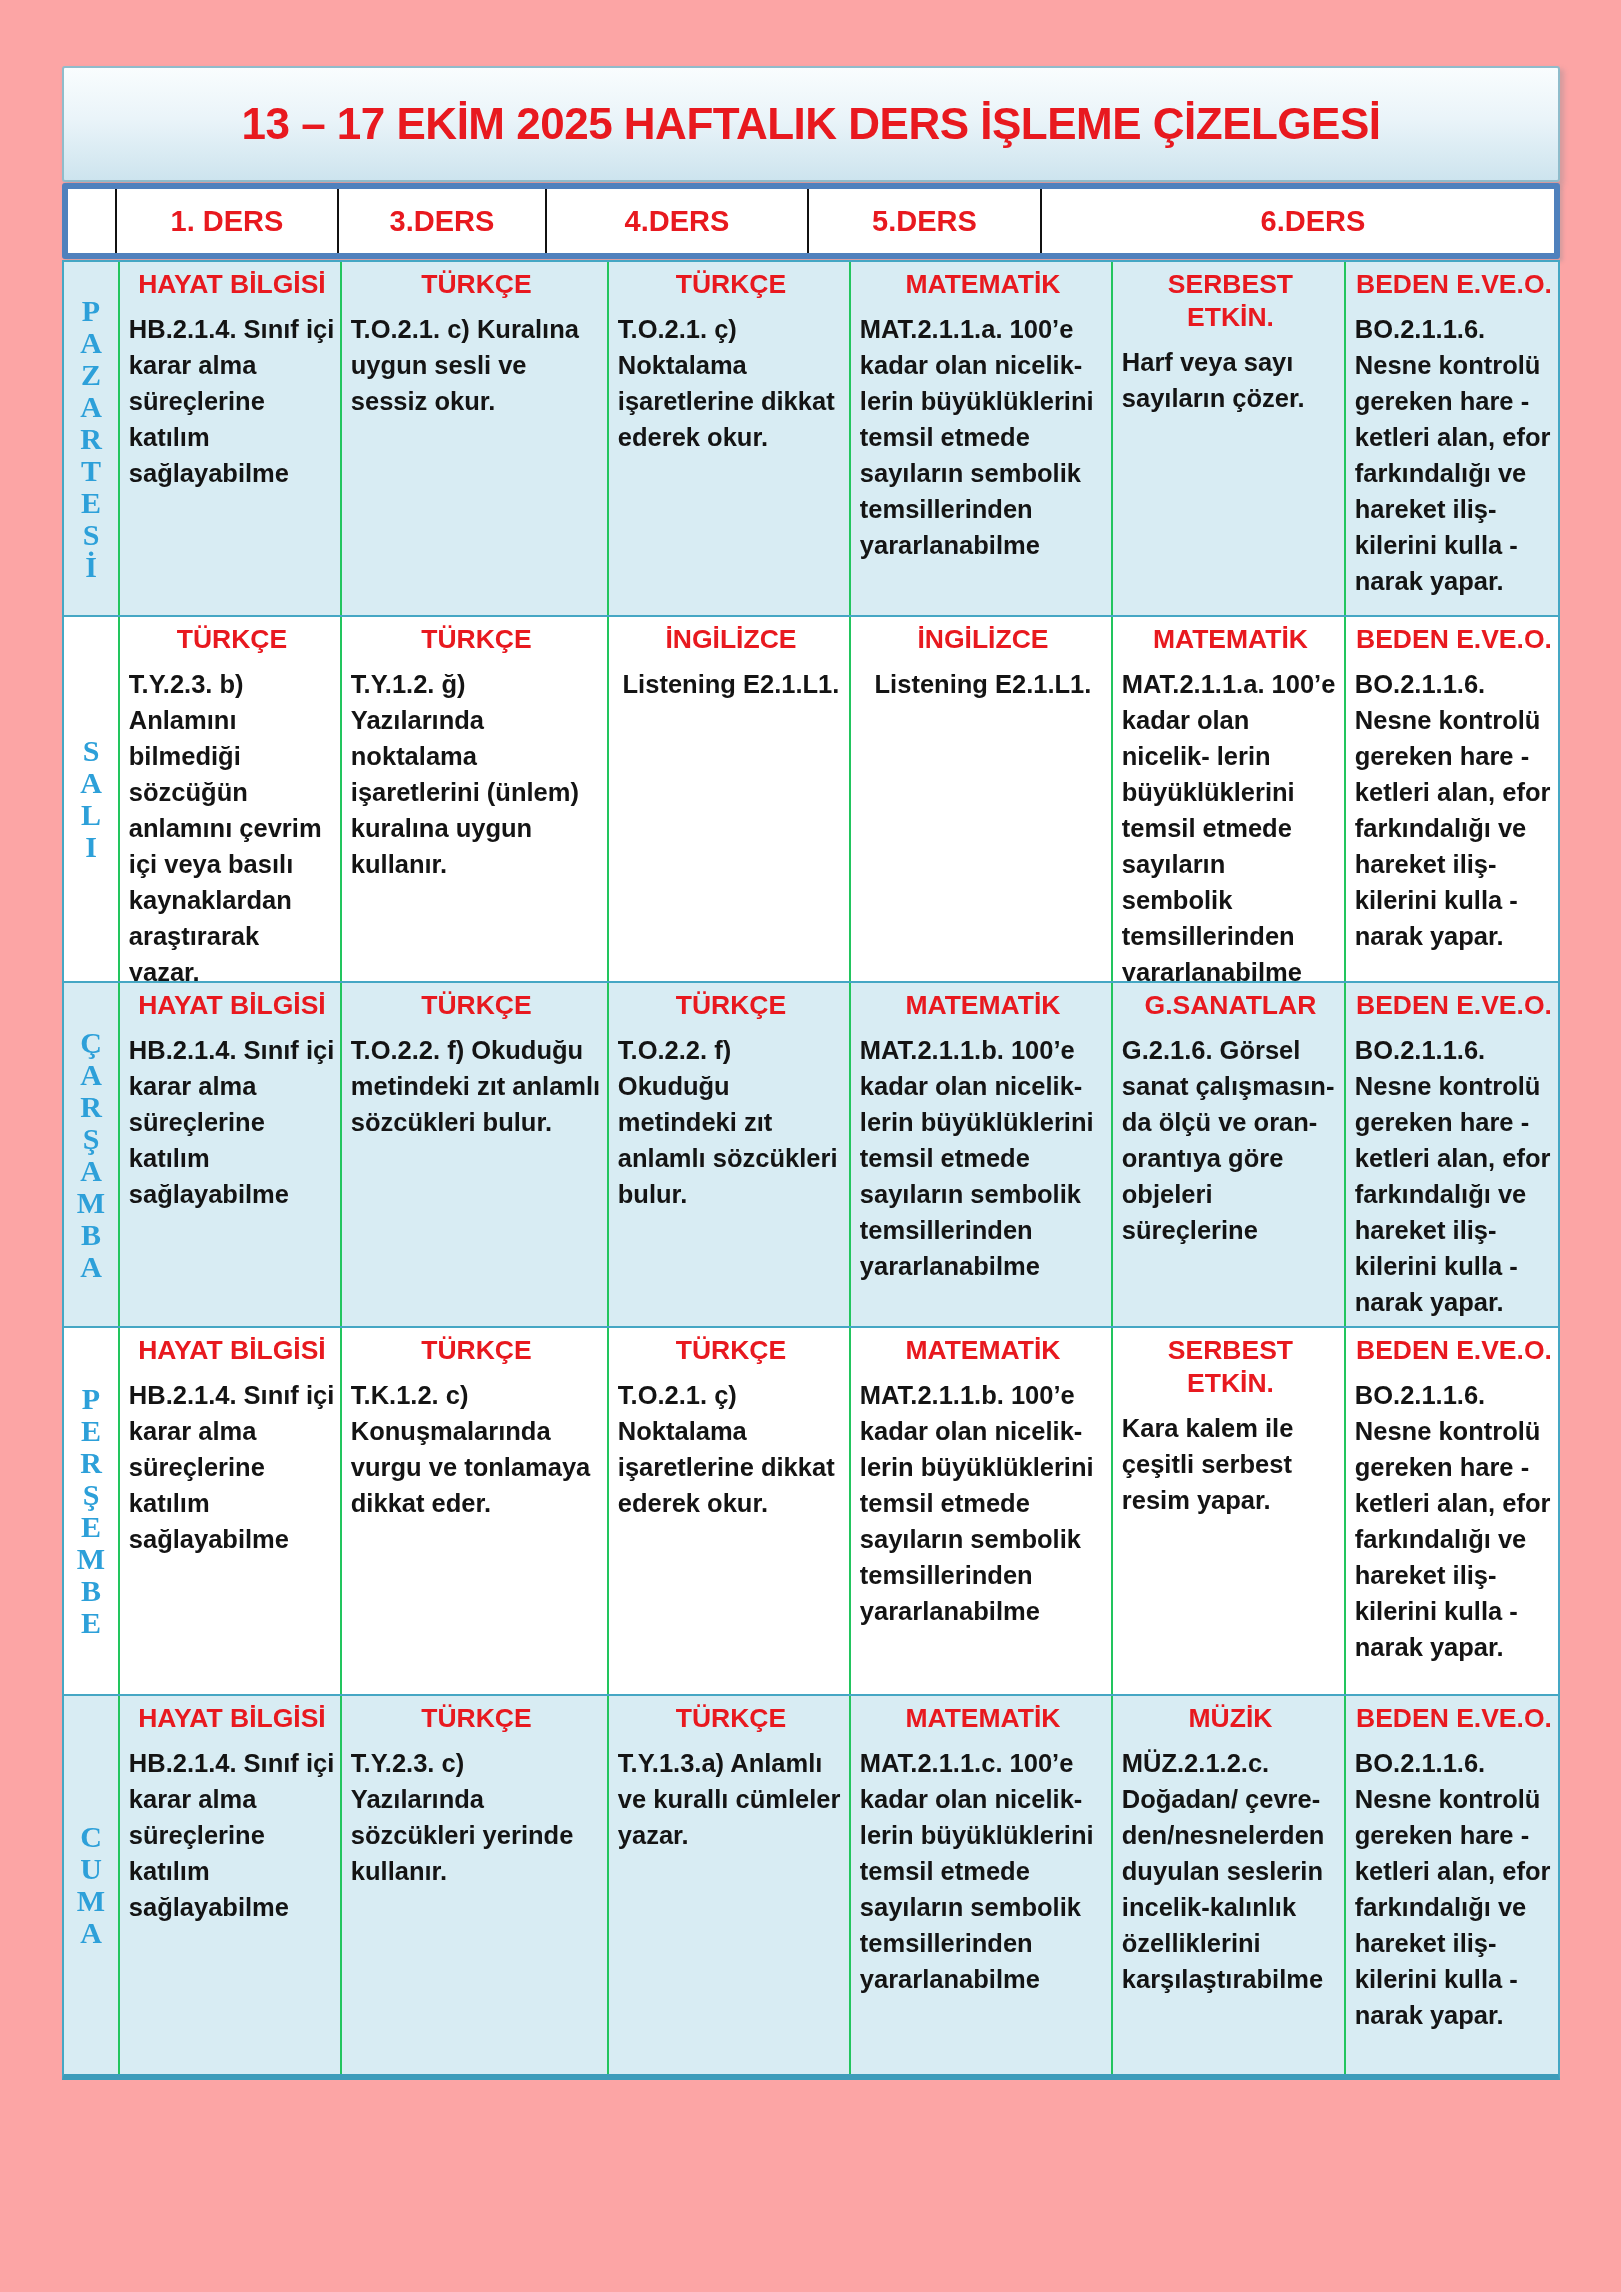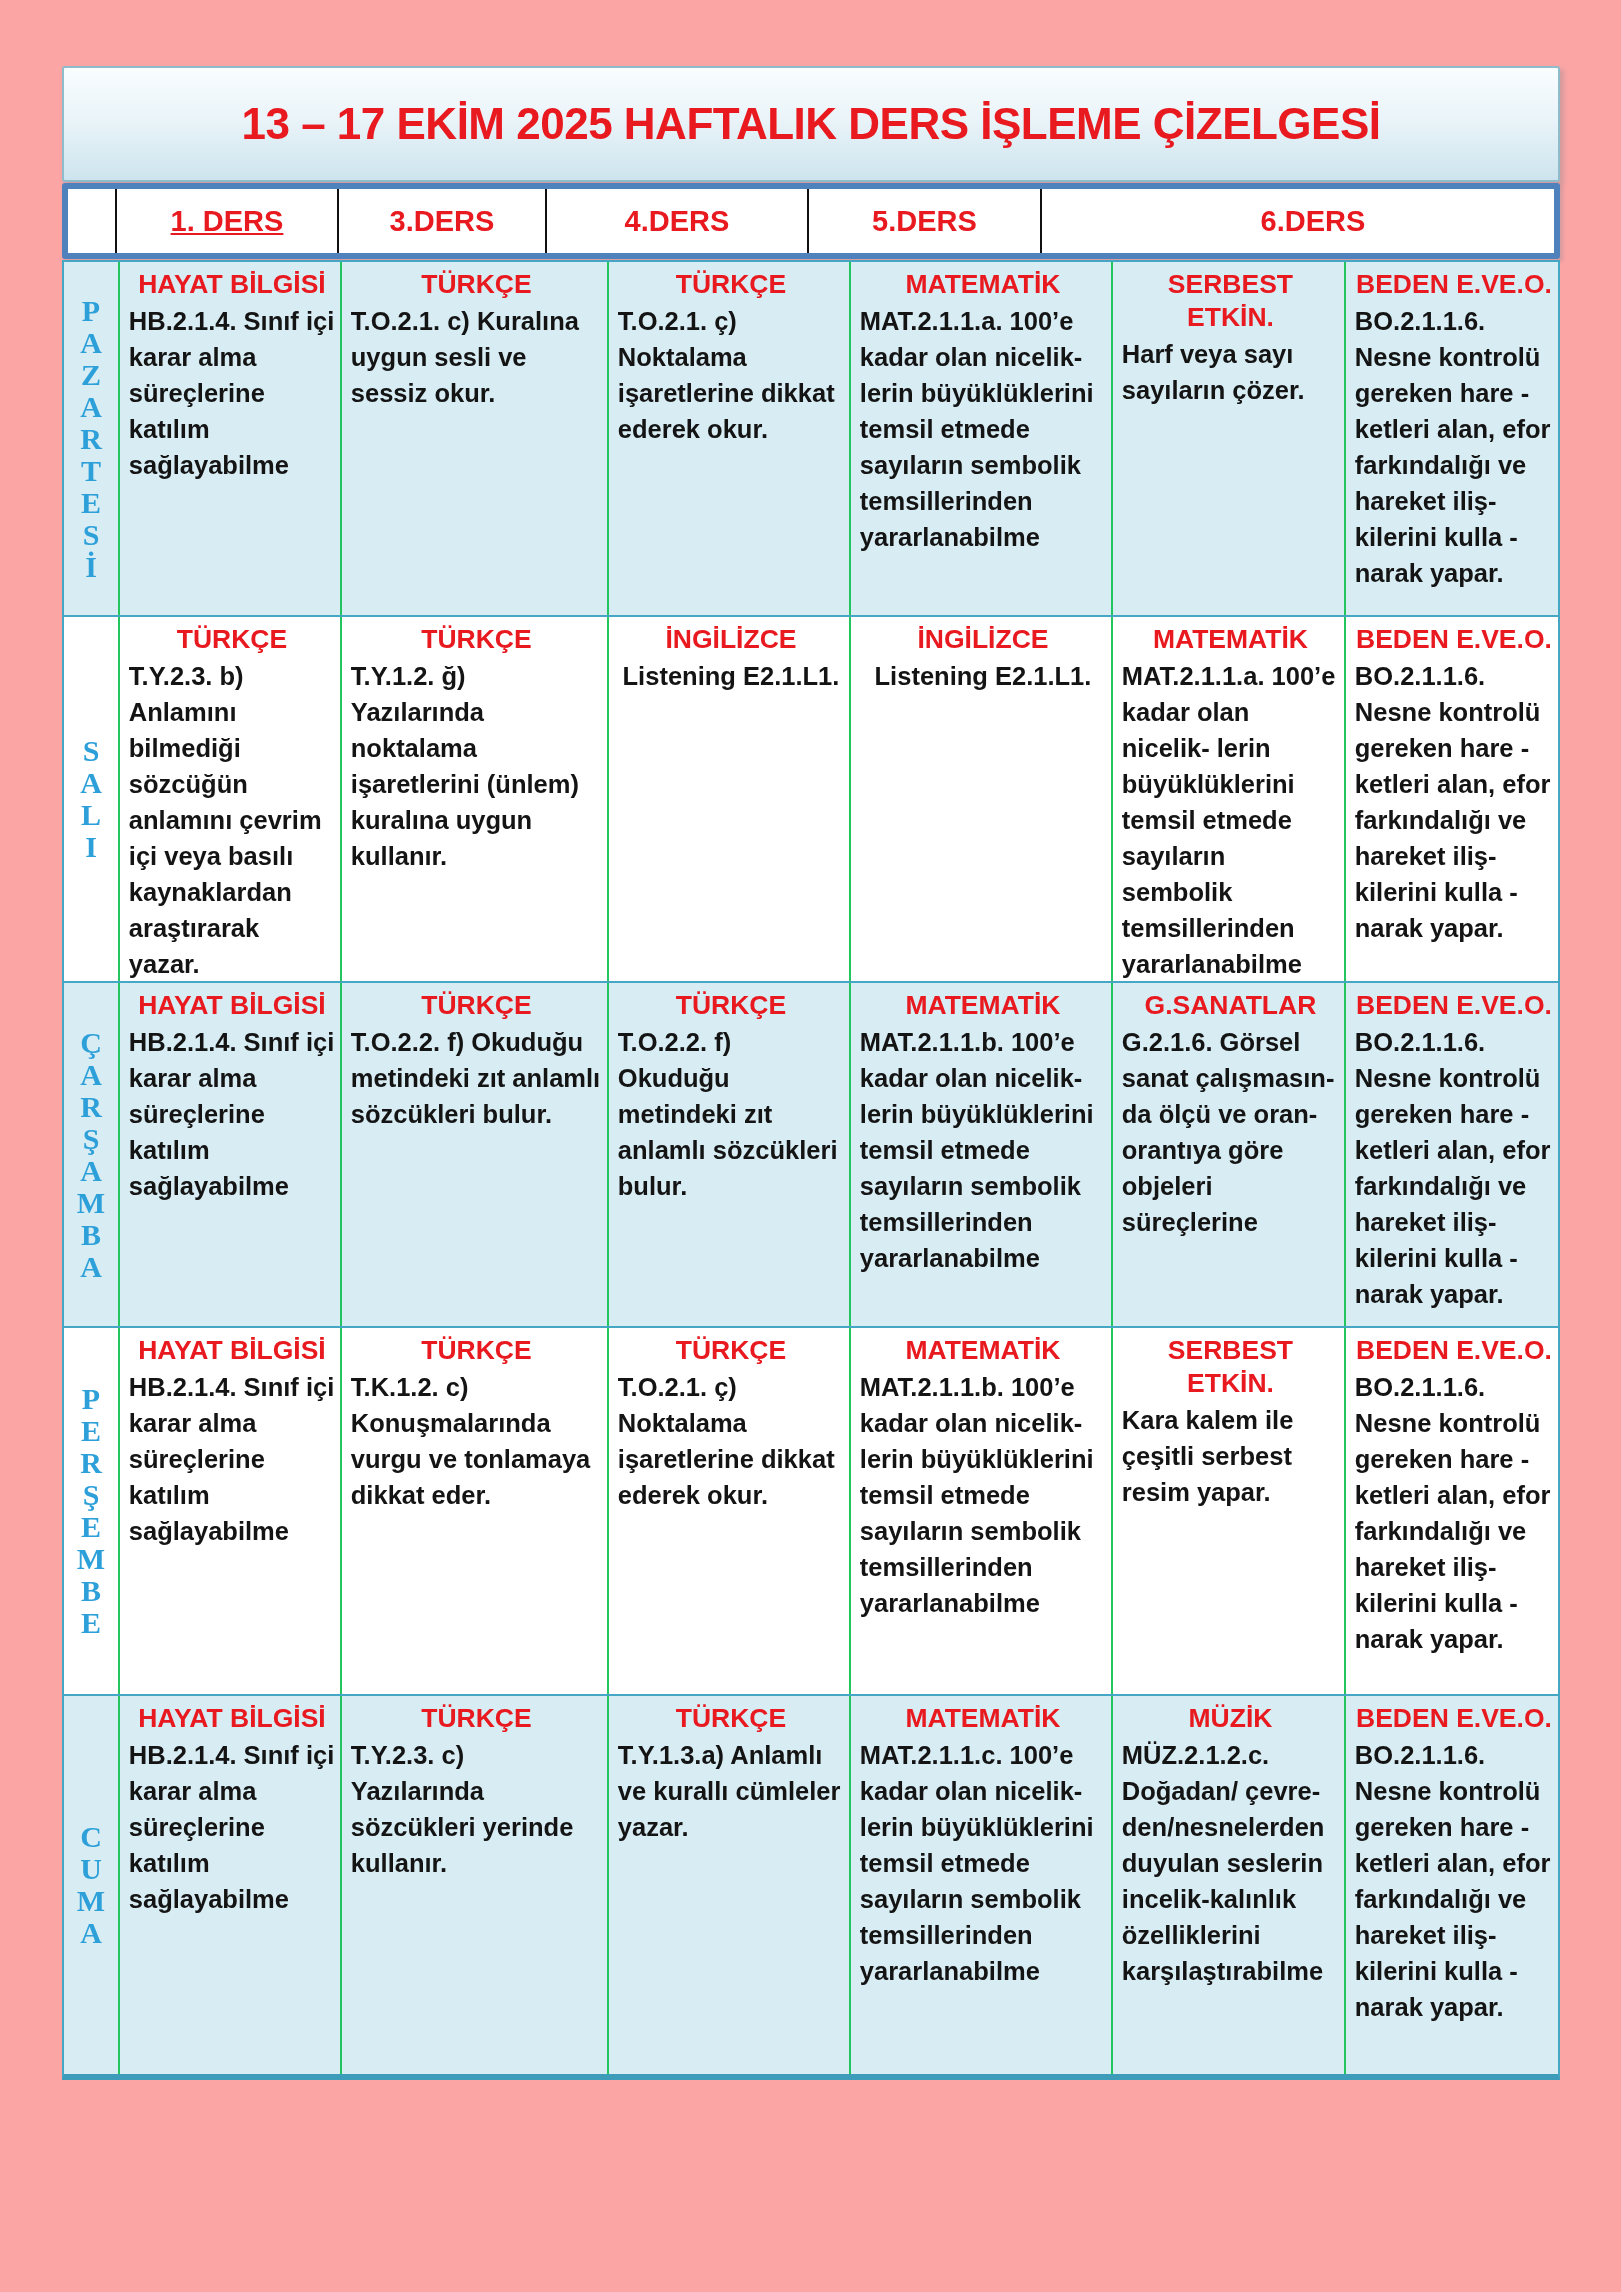--- a/index.html
+++ b/index.html
@@ -60,21 +60,21 @@
   }
   .cell + .cell{border-left:2px solid #22c55e;}
   .daycol{width:54px;padding:0;}
   .c1{width:222px;}
   .c2{width:267px;}
   .c3{width:242px;}
   .c4{width:262px;}
   .c5{width:233px;}
   .c6{flex:1;}
   .hd0{width:47px;}
-  .hc1{width:222px;text-decoration:underline;}
+  .hc1{width:222px;}
   .hc2{width:267px;}
   .hc3{width:208px;}
   .hc4{width:262px;}
   .hc5{width:233px;}
   .hc6{flex:1;padding-left:30px;}
   
   .daycell{
     display:flex;flex-direction:column;align-items:center;justify-content:center;
     height:100%;
   }
@@ -84,21 +84,21 @@
     color:#2da0d9;font-size:30px;font-weight:700;line-height:32px;
     text-align:center;
   }
   
   .subj{
     color:#e8191f;font-size:26.5px;font-weight:700;text-align:center;
     line-height:33px;margin-top:2px;
   }
   .lbody{
     color:#141414;font-size:25.5px;font-weight:700;line-height:36px;
-    text-align:left;margin-top:2px;
+    text-align:left;margin-top:10px;
   }
   .lbody.center{text-align:center;}
 </style>
 </head>
 <body>
 
 <div class="page">
 
   <div class="banner">
     <div class="title">13 – 17 EKİM 2025 HAFTALIK DERS İŞLEME ÇİZELGESİ</div>

